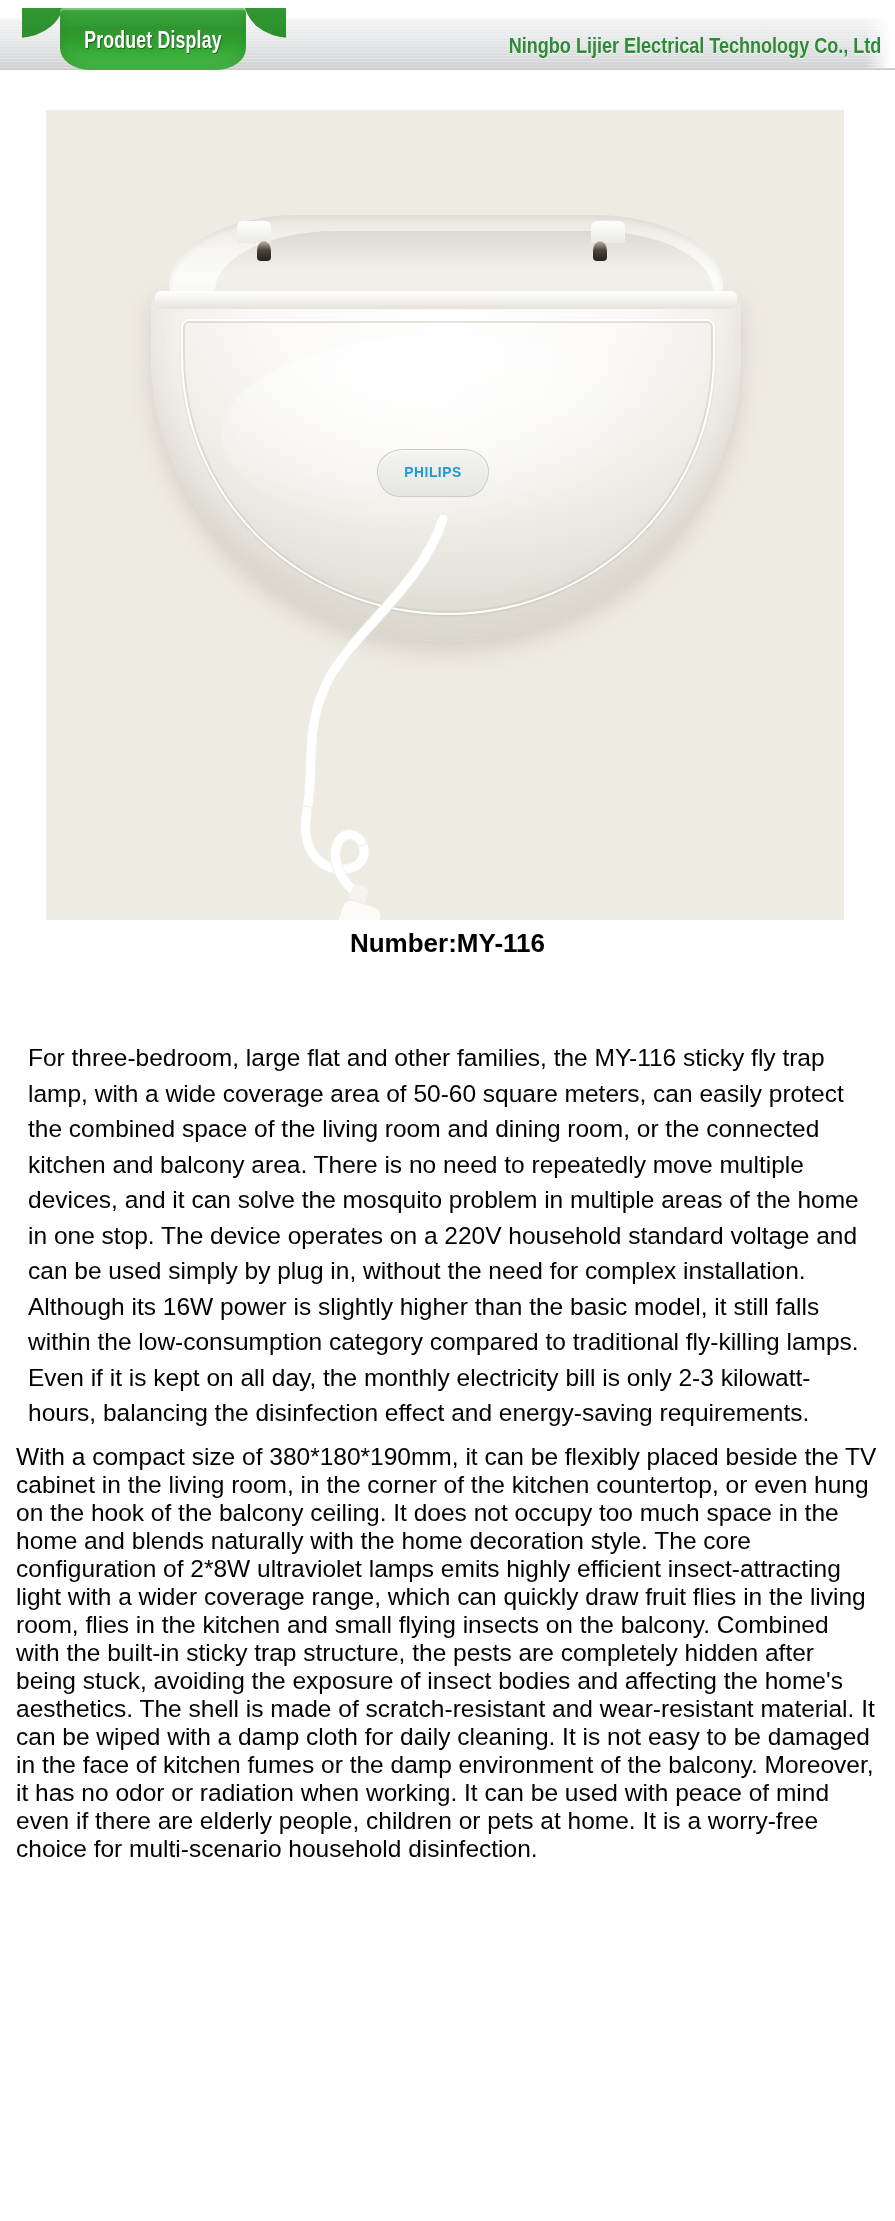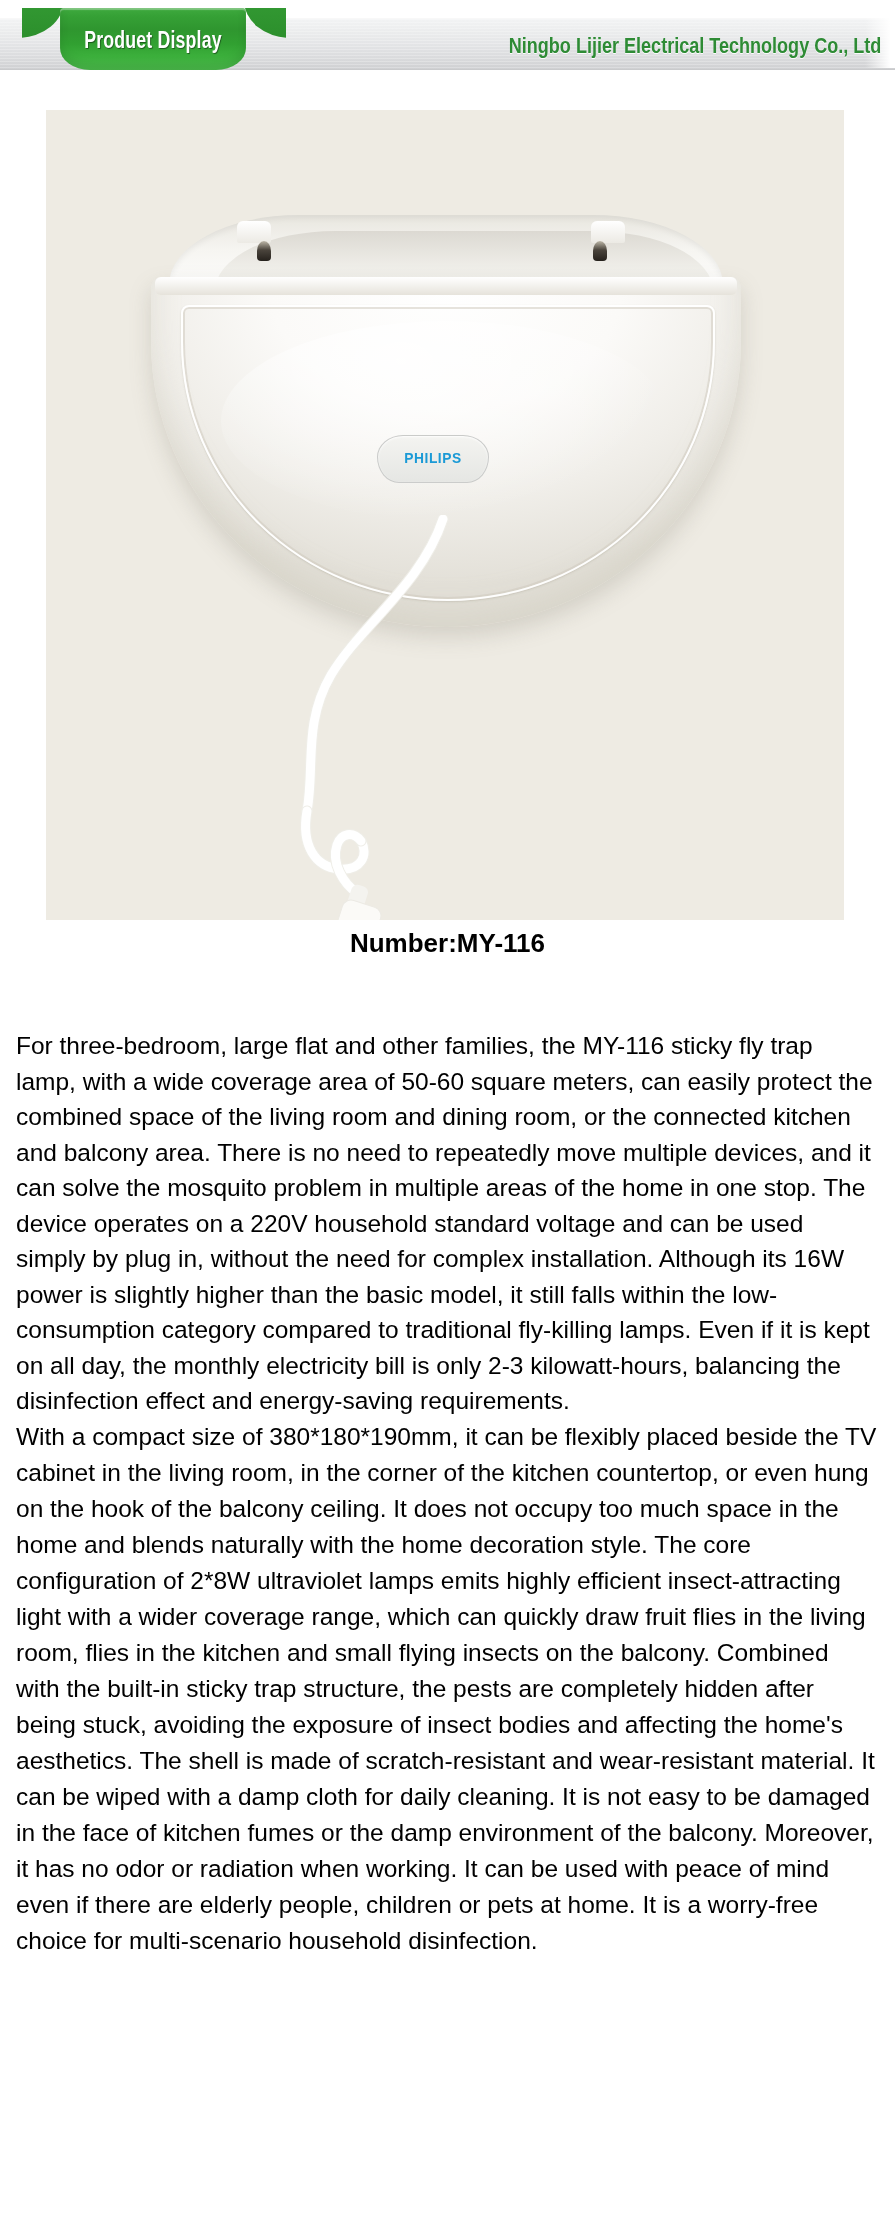--- a/index.html
+++ b/index.html
@@ -175,21 +175,21 @@
     height: 20px;
     background: linear-gradient(to bottom, #bdb7a8 0%, #4a443c 45%, #25211c 100%);
     border-radius: 50% 50% 4px 4px;
   }
   .lamp-screw.l { left: 106px; }
   .lamp-screw.r { left: 442px; }
   
   .lamp-front {
     position: absolute;
     left: 0;
-    top: 62px;
+    top: 76px;
     width: 590px;
     height: 350px;
     background:
       radial-gradient(ellipse 420px 300px at 50% 2%, #ffffff 0%, #fbfaf8 42%, #f0eee9 72%, #e3e0d8 100%);
     border-radius: 10px 10px 300px 300px / 10px 10px 290px 290px;
     box-shadow: 0 10px 22px rgba(120,115,100,0.22),
                 inset 0 -18px 30px rgba(190,185,170,0.28);
   }
   .lamp-ridge {
     position: absolute;
@@ -316,19 +316,19 @@
 
     </div>
   </div>
 
   <h1 style="
         position:absolute; left:0; top:928px; width:895px; margin:0;
         text-align:center; font-size:26px; font-weight:700; color:#000000;
         letter-spacing:0px; font-family:'Liberation Sans', sans-serif;">Number:MY-116</h1>
 
   <div style="position:absolute; left:16px; top:1028px; width:862px;">
-    <p style="margin:0; font-size:24.5px; line-height:35.5px; color:#000000;
+    <p style="margin:12px; font-size:24.5px; line-height:35.5px; color:#000000;
               font-family:'Liberation Sans', sans-serif; text-align:left;">For three-bedroom, large flat and other families, the MY-116 sticky fly trap lamp, with a wide coverage area of 50-60 square meters, can easily protect the combined space of the living room and dining room, or the connected kitchen and balcony area. There is no need to repeatedly move multiple devices, and it can solve the mosquito problem in multiple areas of the home in one stop. The device operates on a 220V household standard voltage and can be used simply by plug in, without the need for complex installation. Although its 16W power is slightly higher than the basic model, it still falls within the low-consumption category compared to traditional fly-killing lamps. Even if it is kept on all day, the monthly electricity bill is only 2-3 kilowatt-hours, balancing the disinfection effect and energy-saving requirements.</p>
-    <p style="margin:0; font-size:24.5px; line-height:36px; color:#000000;
+    <p style="margin:0; font-size:24.5px; line-height:28px; color:#000000;
               font-family:'Liberation Sans', sans-serif; text-align:left;">With a compact size of 380*180*190mm, it can be flexibly placed beside the TV cabinet in the living room, in the corner of the kitchen countertop, or even hung on the hook of the balcony ceiling. It does not occupy too much space in the home and blends naturally with the home decoration style. The core configuration of 2*8W ultraviolet lamps emits highly efficient insect-attracting light with a wider coverage range, which can quickly draw fruit flies in the living room, flies in the kitchen and small flying insects on the balcony. Combined with the built-in sticky trap structure, the pests are completely hidden after being stuck, avoiding the exposure of insect bodies and affecting the home's aesthetics. The shell is made of scratch-resistant and wear-resistant material. It can be wiped with a damp cloth for daily cleaning. It is not easy to be damaged in the face of kitchen fumes or the damp environment of the balcony. Moreover, it has no odor or radiation when working. It can be used with peace of mind even if there are elderly people, children or pets at home. It is a worry-free choice for multi-scenario household disinfection.</p>
   </div>
 
 </div>
 
 </body></html>

